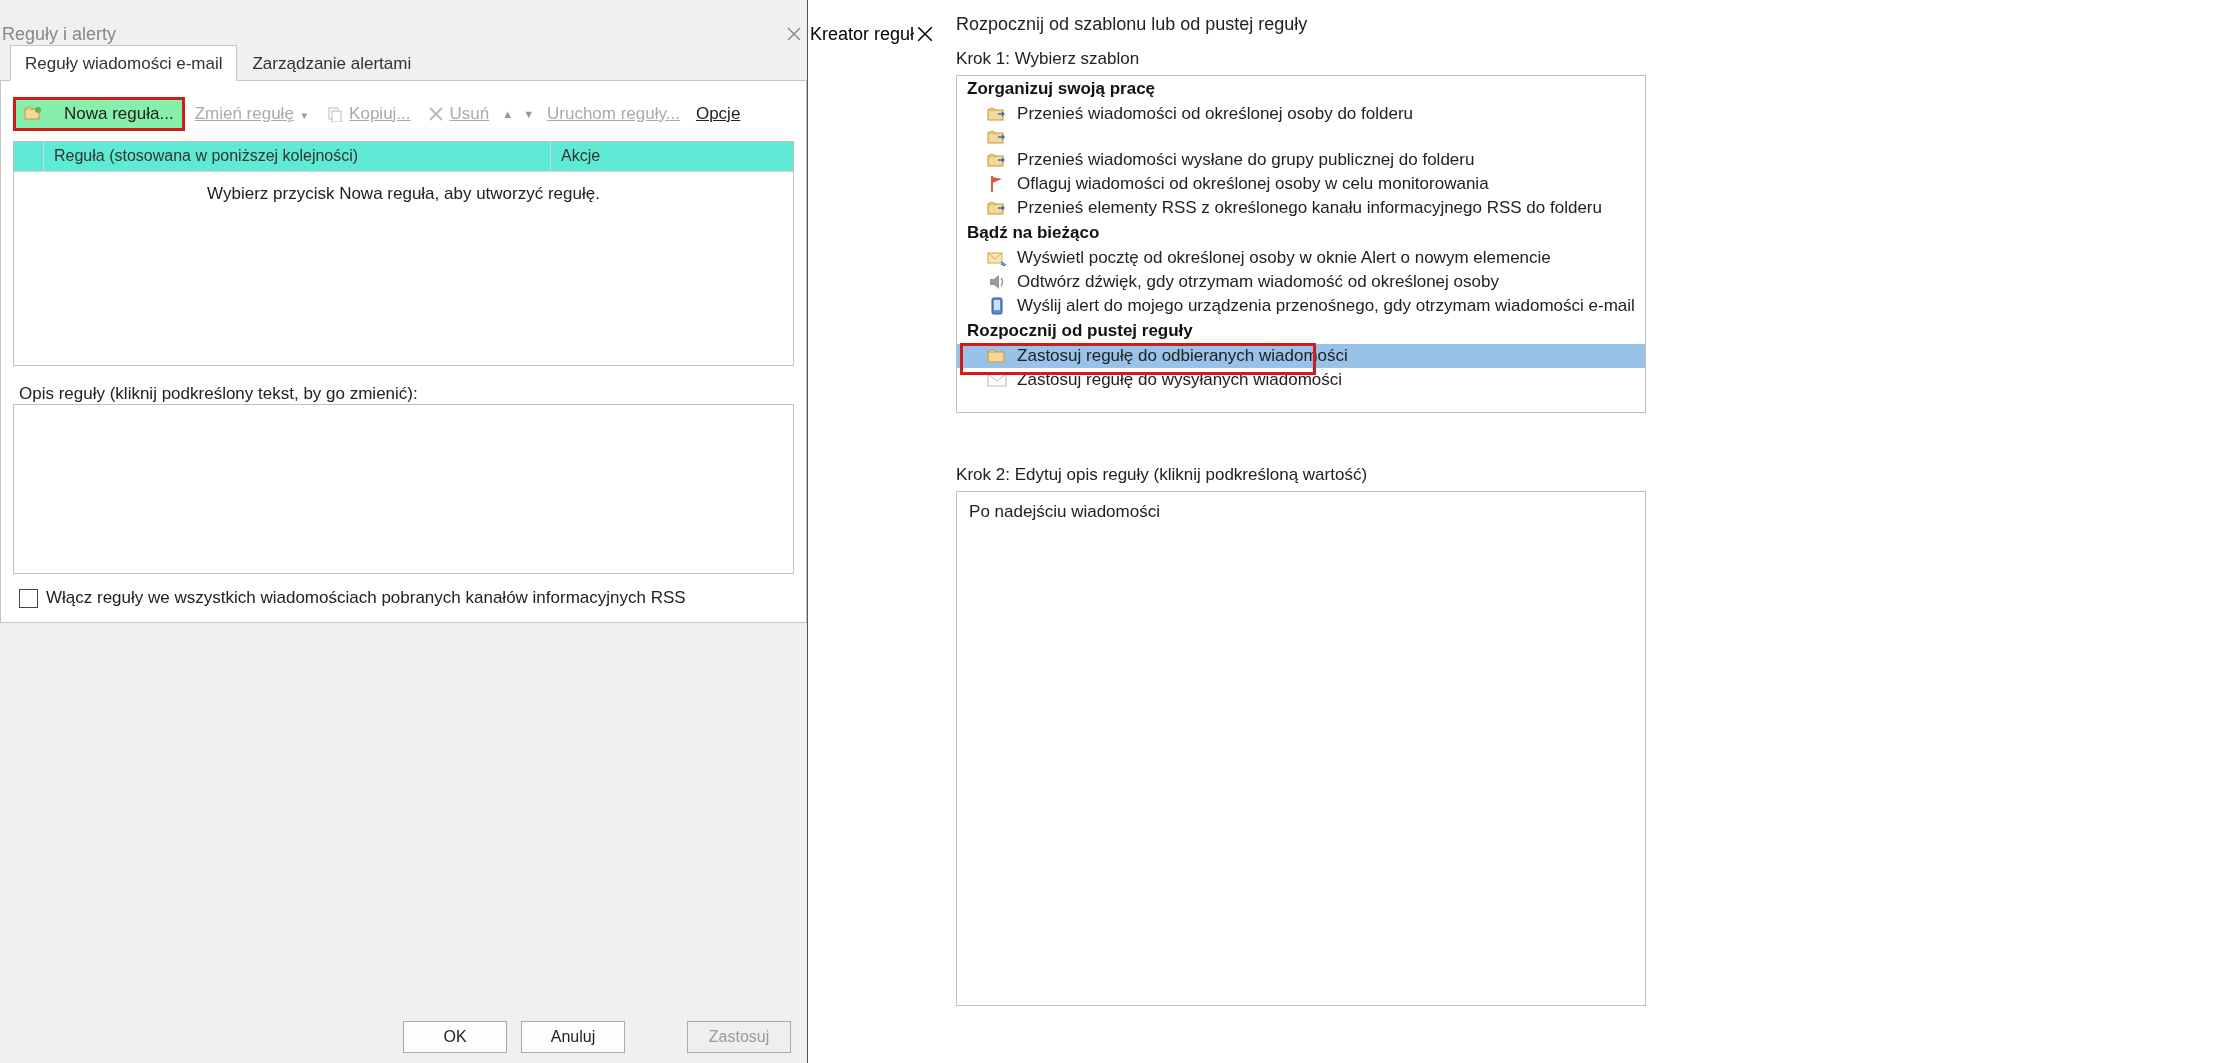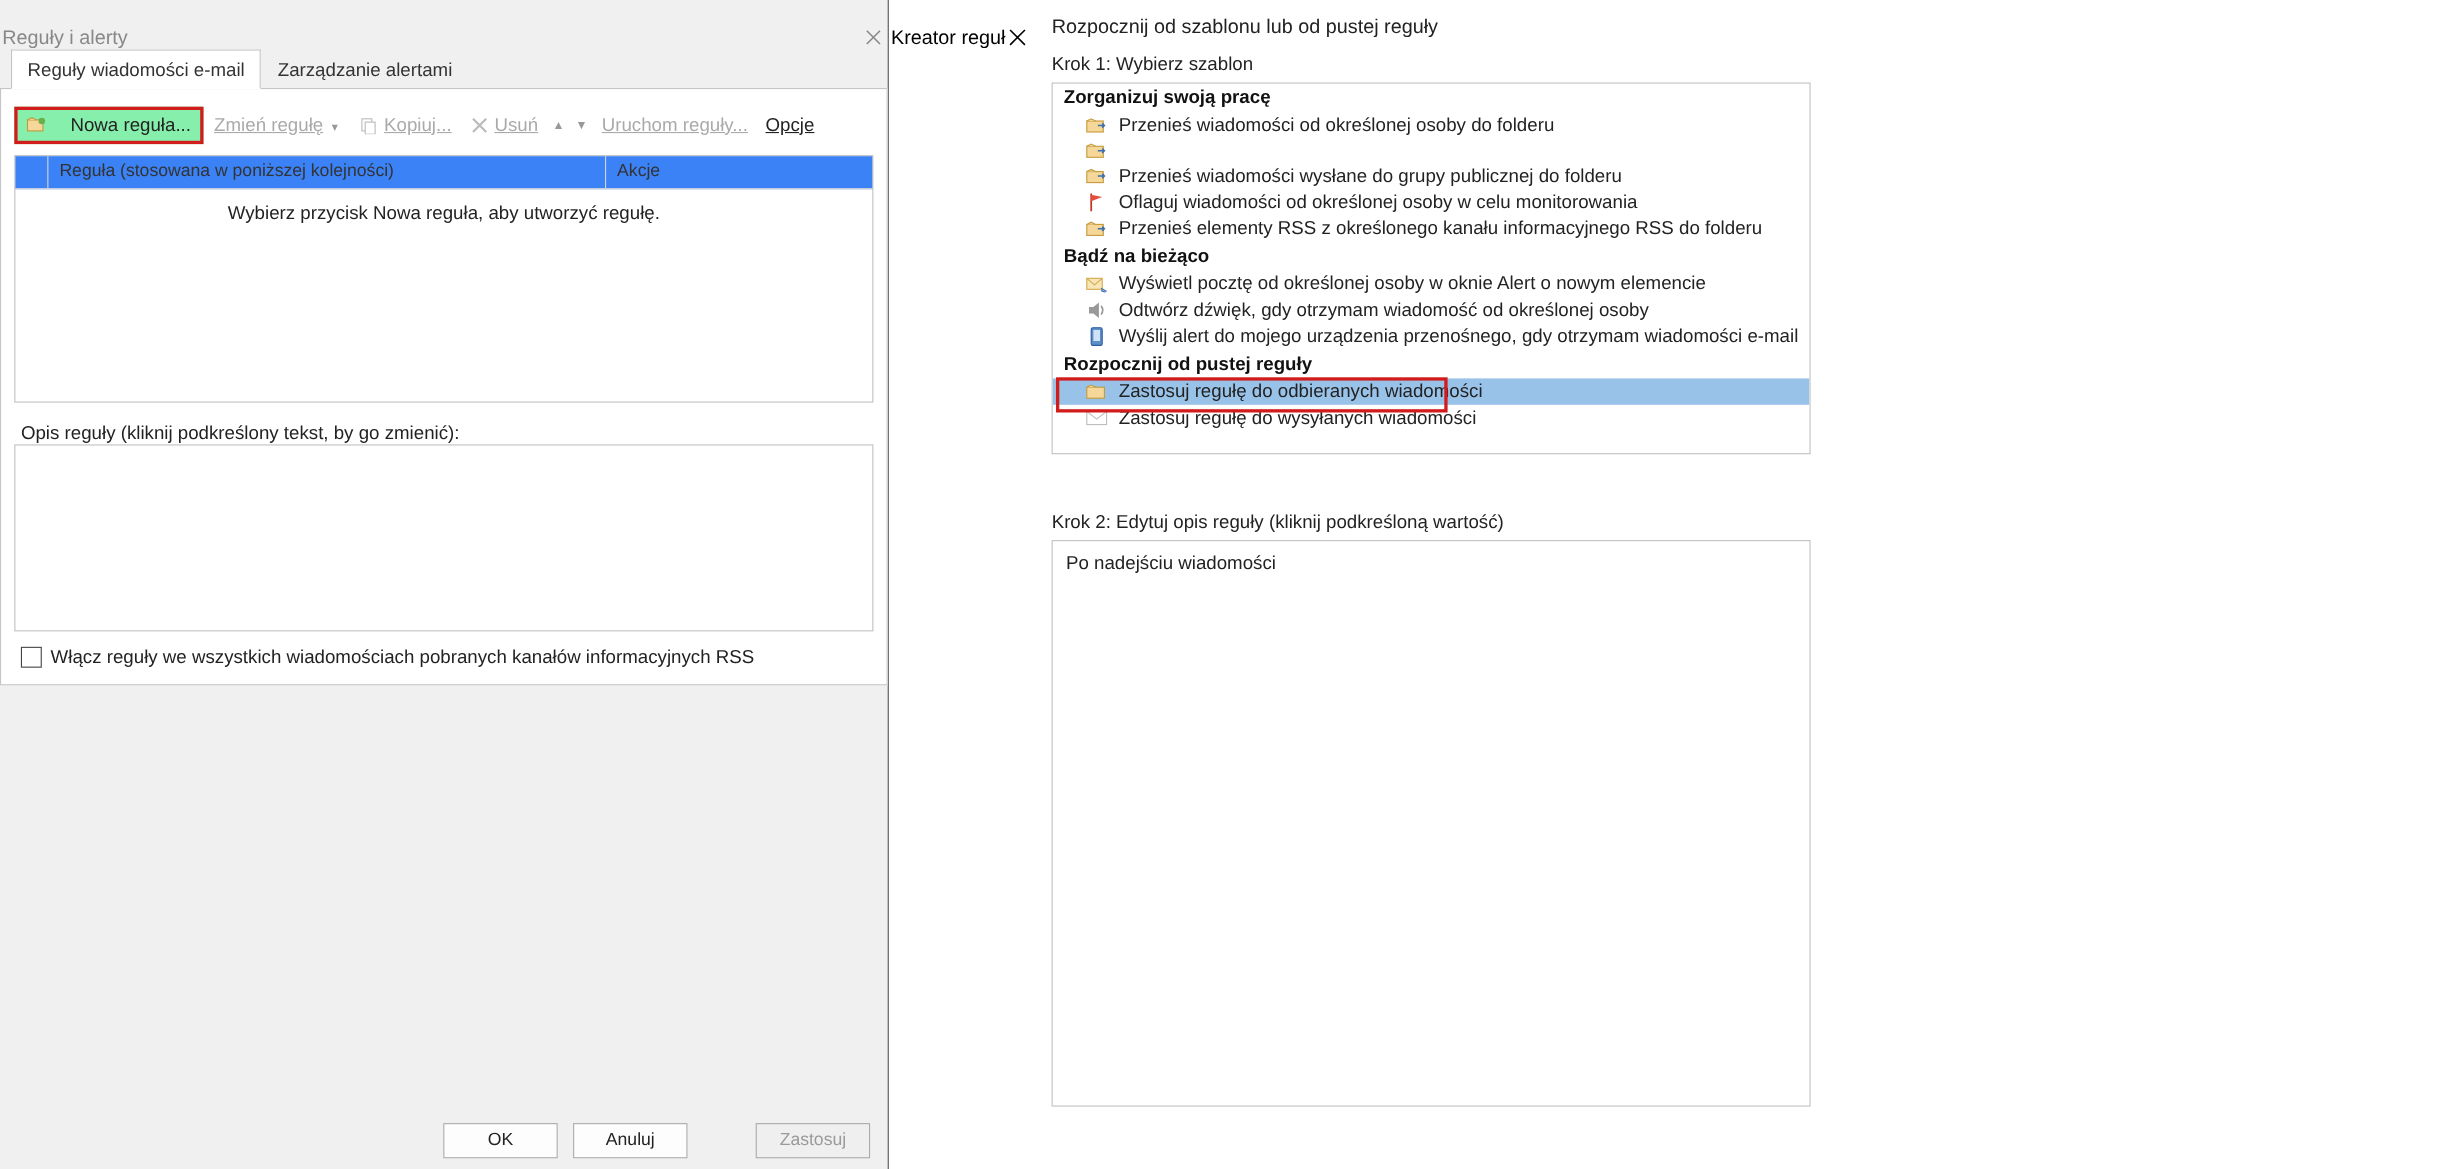--- a/index.html
+++ b/index.html
@@ -17,27 +17,27 @@
 .tab-content { background: #fff; border: 1px solid #c5c5c5; margin: -1px 0 0 0; padding: 10px 12px 14px; position: relative; z-index: 1; }
 .toolbar { display: flex; align-items: center; gap: 4px; padding: 6px 0 10px; font-size: 17px; }
 .tb-btn { display: inline-flex; align-items: center; gap: 5px; padding: 3px 6px; color: #666; cursor: pointer; }
 .tb-btn .u { text-decoration: underline; }
 .tb-btn.disabled { color: #aaa; }
 .tb-highlight { border: 3px solid #d21b1b; background: #86efac; padding: 4px 8px; display: inline-flex; align-items: center; gap: 22px; }
 .tb-highlight a { color: #222; }
 .icon { width: 18px; height: 18px; display: inline-flex; align-items: center; justify-content: center; }
 .arrow-sm { font-size: 11px; color: #999; padding: 0 3px; }
 .grid { border: 1px solid #c0c0c0; background: #fff; height: 225px; margin: 0 0 4px; }
-.grid-header { display: flex; height: 30px; background: #3b82f6; border-bottom: 1px solid #d5d5d5; font-size: 16px; color: #333; }
+.grid-header { display: flex; height: 30px; background: #5eead4; border-bottom: 1px solid #d5d5d5; font-size: 16px; color: #333; }
 .gh-cell { padding: 5px 10px; border-right: 1px solid #d5d5d5; }
 .gh-1 { width: 30px; } .gh-2 { flex: 1; } .gh-3 { width: 242px; border-right: none; }
 .grid-body { text-align: center; padding-top: 12px; color: #222; font-size: 17px; }
 .section-label { font-size: 17px; color: #222; margin: 18px 0 0 6px; }
 .desc-box { border: 1px solid #c0c0c0; background: #fff; height: 170px; margin: 0 0 6px; }
-.chk-row { display: flex; align-items: flex-start; gap: 8px; margin: 14px 0 0 6px; font-size: 17px; color: #222; }
+.chk-row { display: flex; align-items: flex-end; gap: 8px; margin: 14px 0 0 6px; font-size: 17px; color: #222; }
 .chk { width: 19px; height: 19px; border: 1px solid #444; background: #fff; }
 .dlg-buttons { position: absolute; right: 16px; bottom: 10px; display: flex; gap: 14px; }
 .btn { width: 104px; height: 32px; border: 1px solid #aaa; background: #fdfdfd; font-size: 16px; color: #222; cursor: pointer; }
 .btn.disabled { color: #9a9a9a; background: #efefef; margin-left: 48px; }
 
 .r-body { padding: 14px 18px 0; display: flex; flex-direction: column; height: calc(100% - 45px); }
 .r-heading { font-size: 18px; color: #222; margin-bottom: 10px; }
 .r-sub { font-size: 17px; color: #222; margin: 4px 0 6px; }
 .template-list { border: 1px solid #c0c0c0; background: #fff; height: 338px; margin-bottom: 48px; overflow: hidden; }
 .tpl-cat { font-weight: 600; font-size: 17px; padding: 3px 10px; color: #111; }

